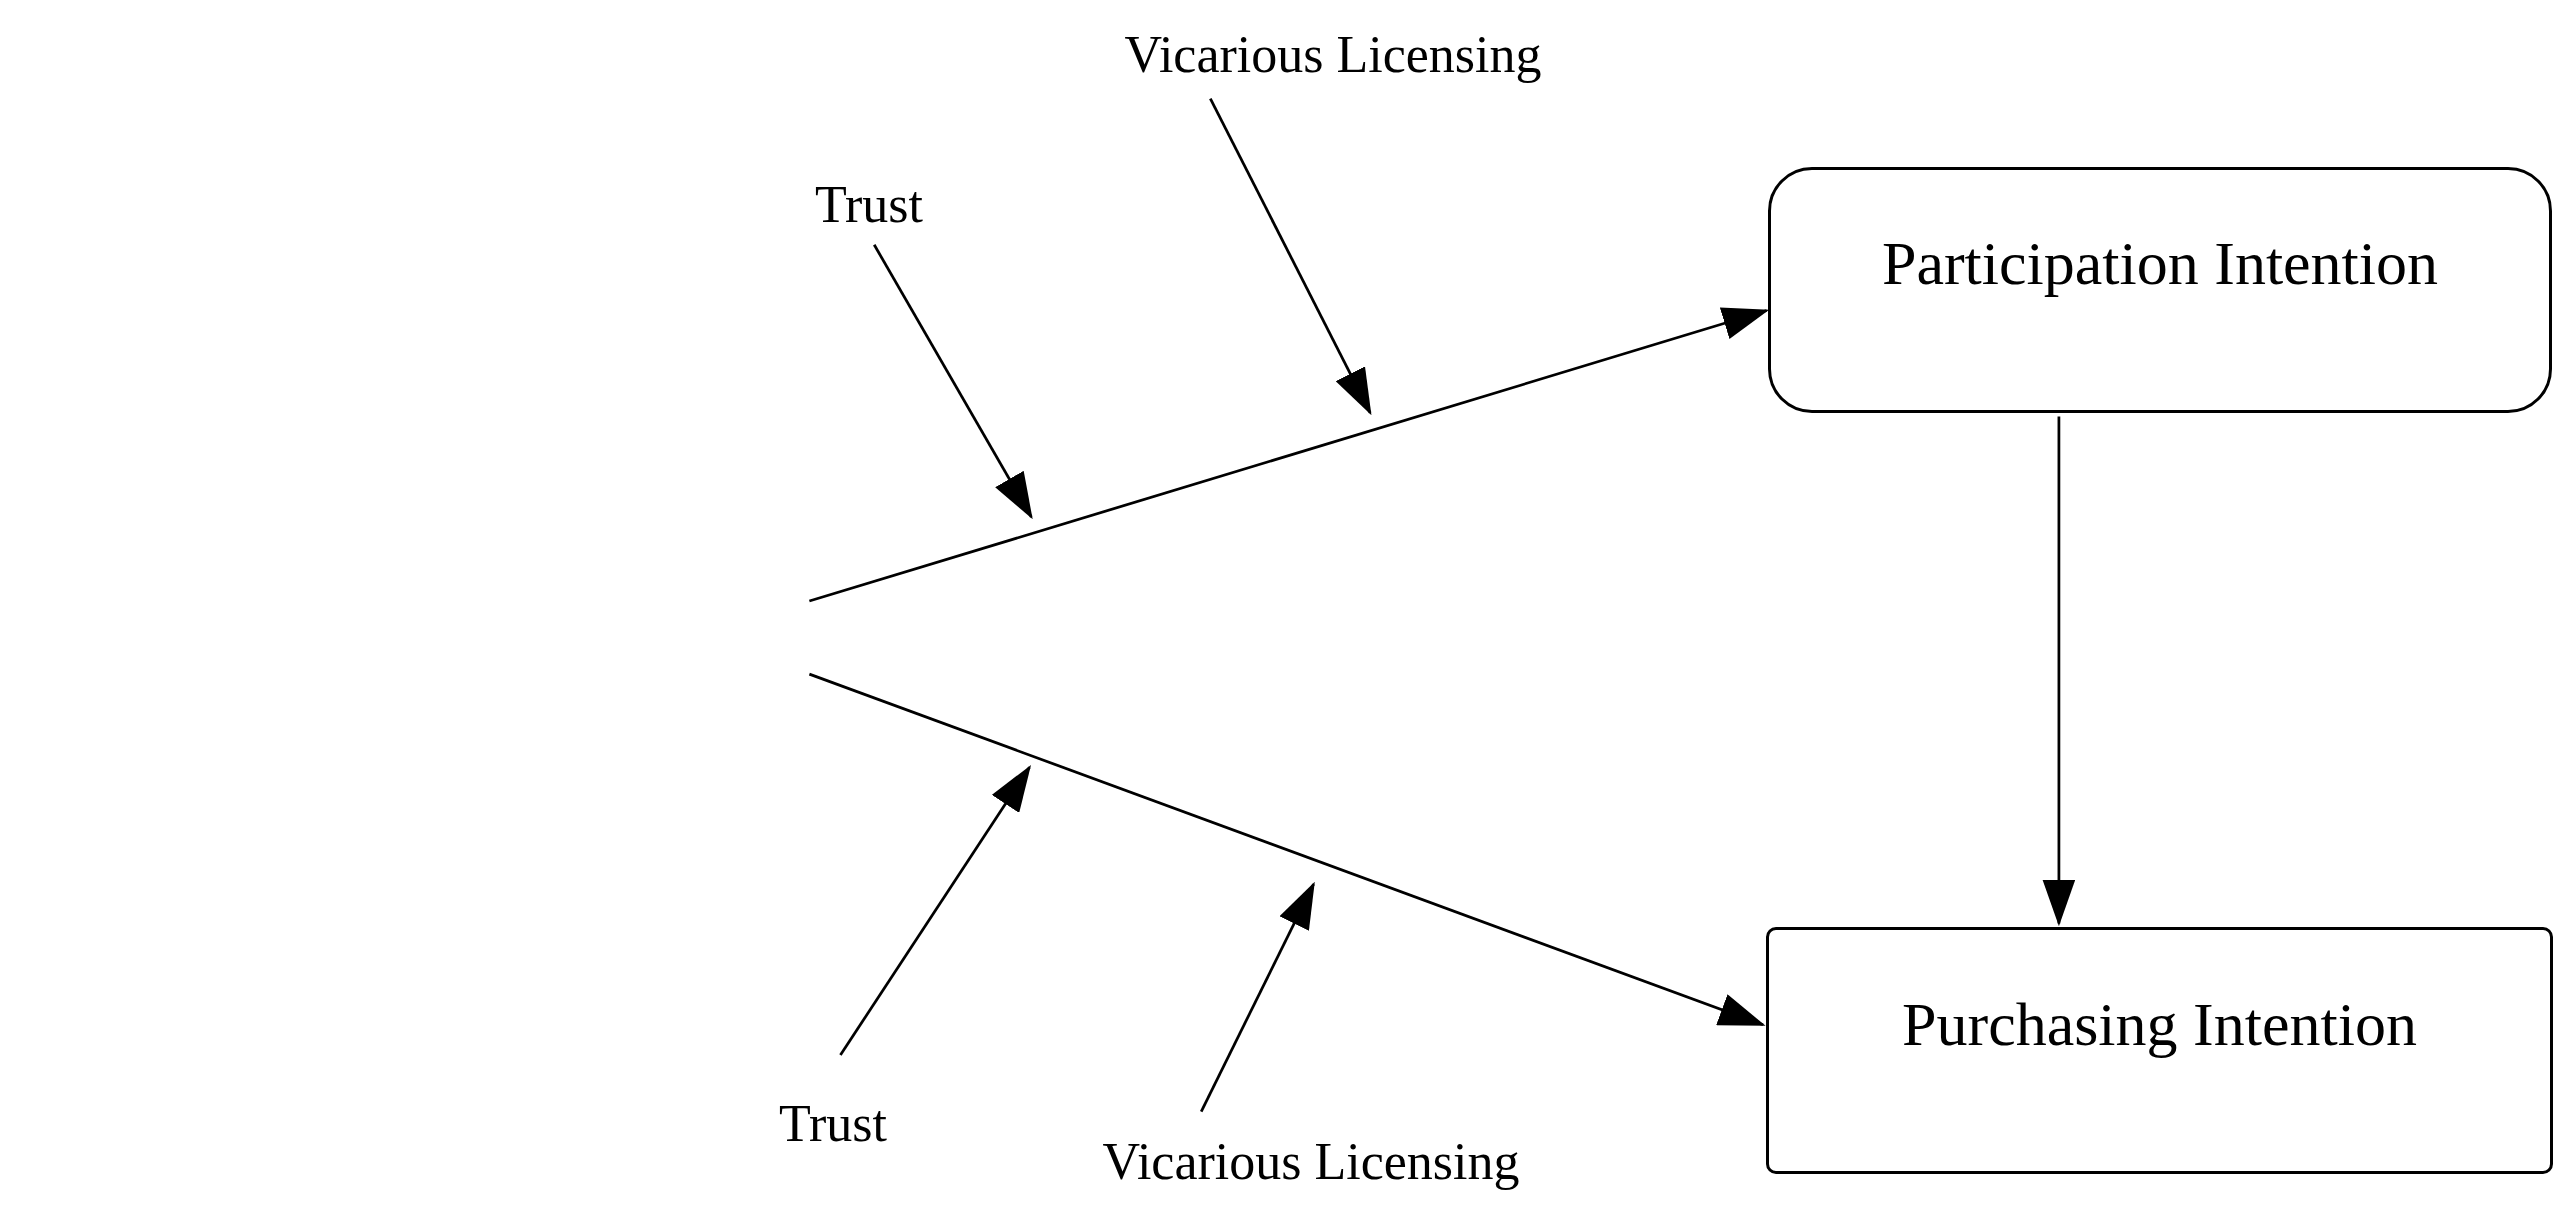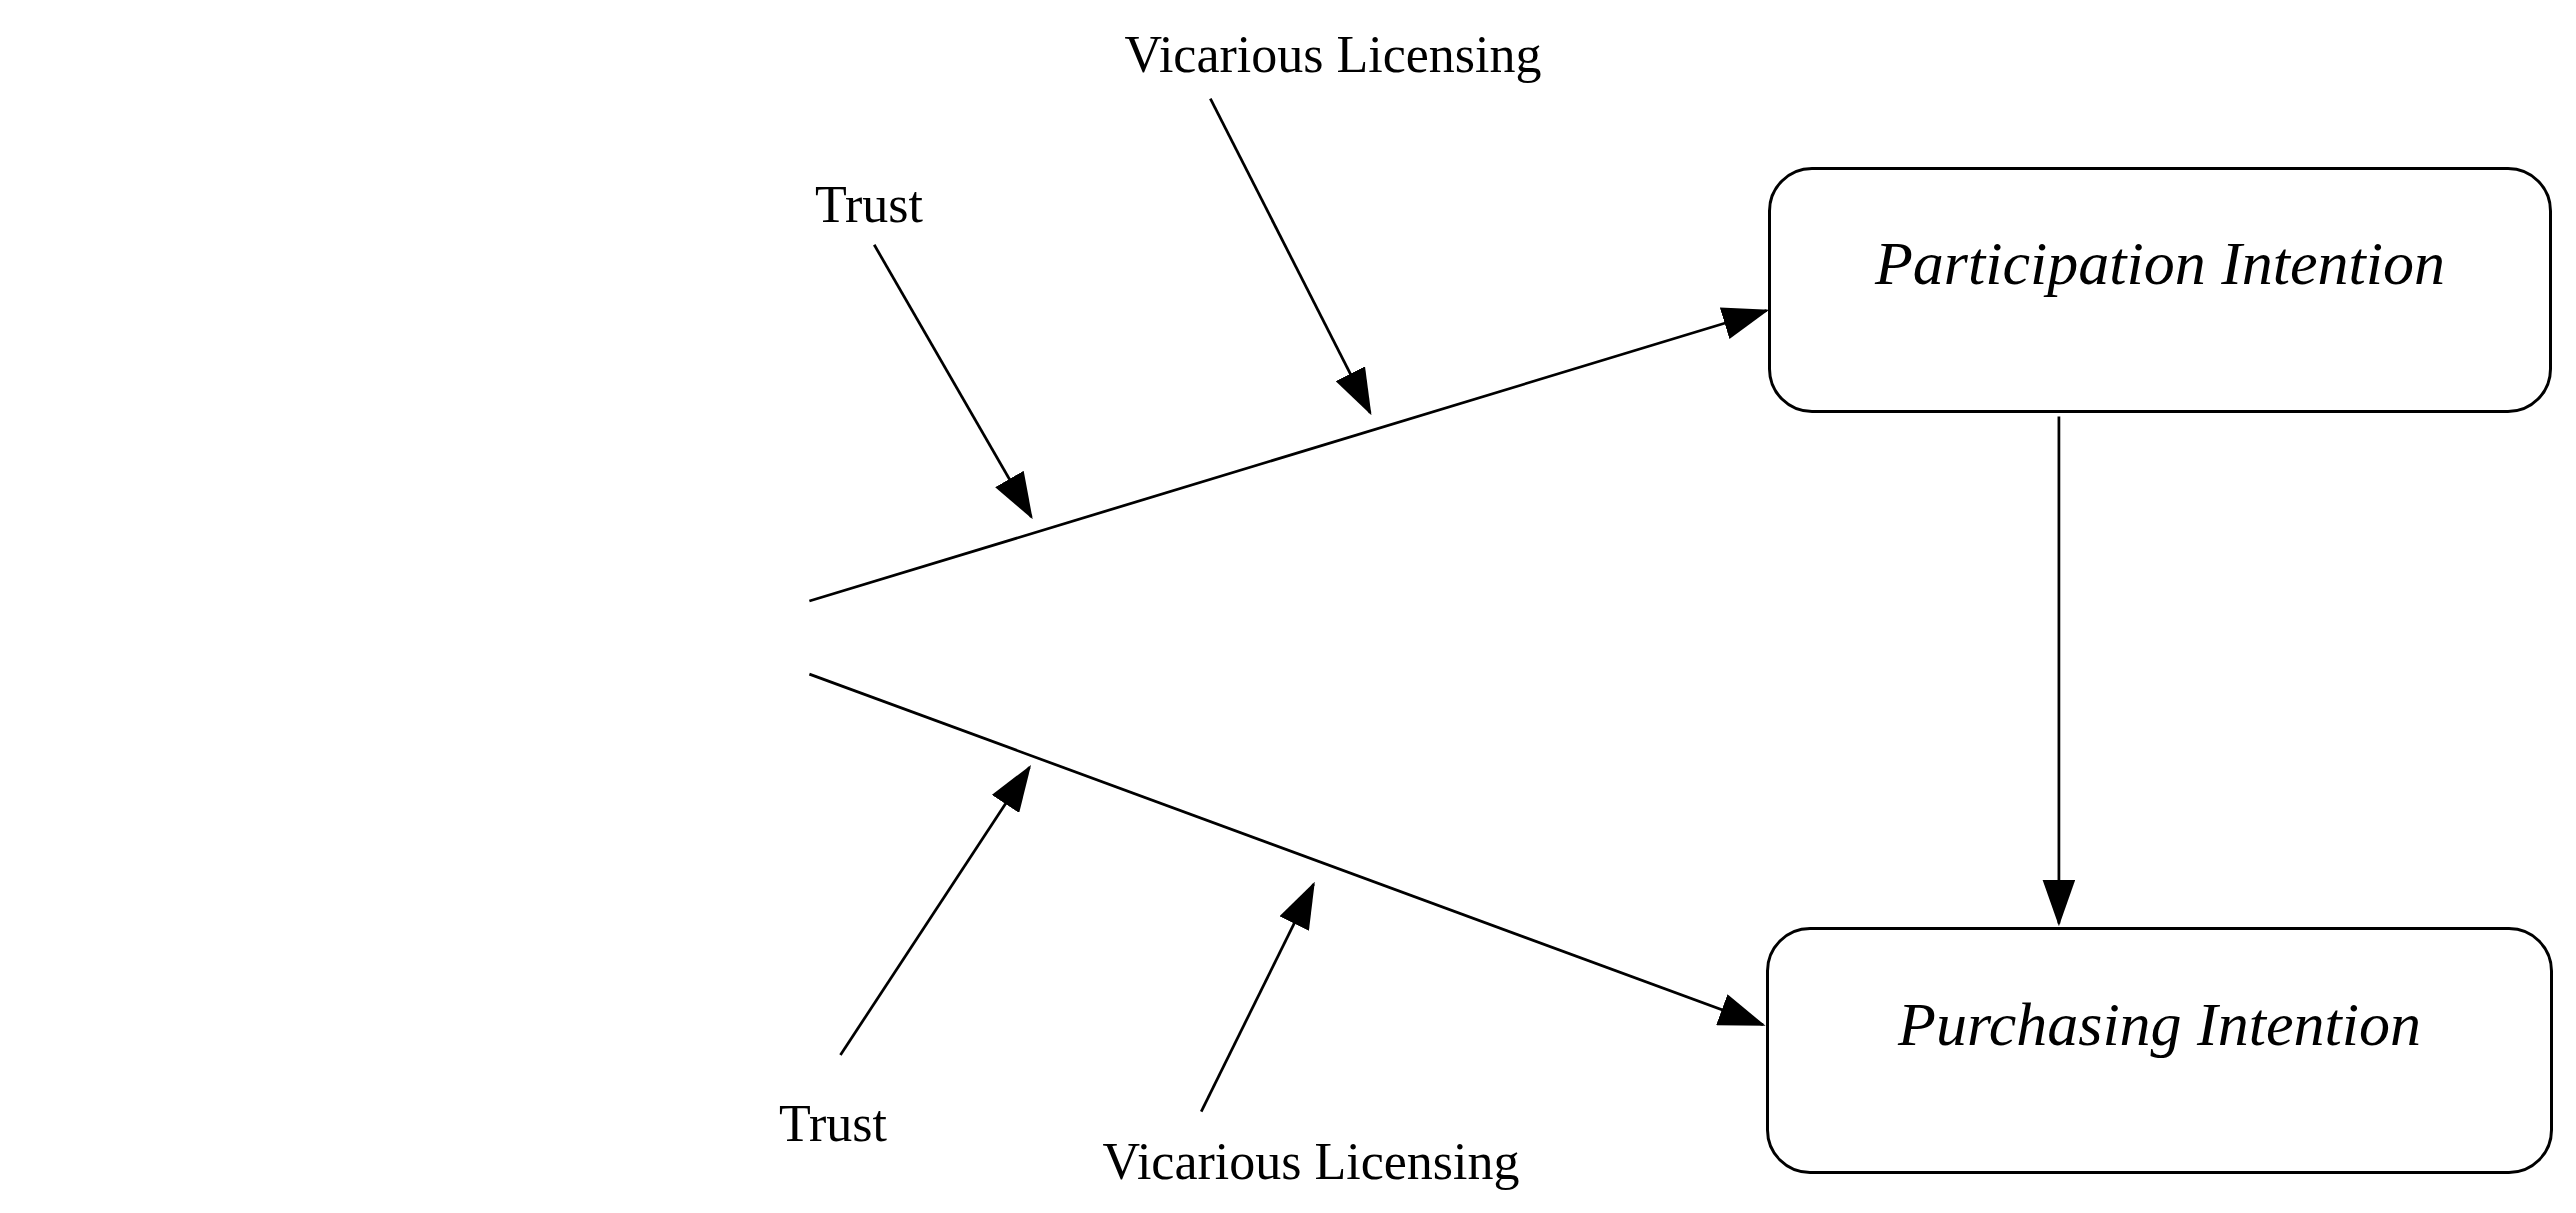--- a/index.html
+++ b/index.html
@@ -11,39 +11,39 @@
     color:#000000;
     overflow:hidden;
   }
   svg.edges-layer { position:absolute; left:0; top:0; width:2576px; height:1213px; }
   .node {
     position:absolute;
     box-sizing:border-box;
     border:3.7px solid #000000;
     border-radius:44px;
     background:#ffffff;
-    display:flex; align-items:center; justify-content:center;font-style:italic;
+    display:flex; align-items:center; justify-content:center;
   }
   .node .node-label {
     font-size:62px;
     line-height:1;
     white-space:nowrap;
     transform:translateY(-27px);
   }
   .mod-label {
     position:absolute;
     font-size:52px;
     line-height:1;
     white-space:nowrap;
     transform:translate(-50%,-50%);
     text-align:center;
   }
   #node-reciprocity   { left:20px;   top:519px;  width:786px; height:244px; }
   #node-participation { left:1768px; top:167px;  width:784px; height:246px; }
-  #node-purchasing    { left:1766px; top:927px; width:787px; height:247px; }
+  #node-purchasing    { left:1766px; top:927px; width:787px; height:247px;border-radius:10px; }
   #label-trust-top        { left:869px;  top:205px;  }
   #label-vicarious-top    { left:1333px; top:55px;   }
   #label-trust-bottom     { left:833px;  top:1124px; }
   #label-vicarious-bottom { left:1311px; top:1162px; }
 </style>
 </head>
 <body>
 
 <div class="canvas">
 

